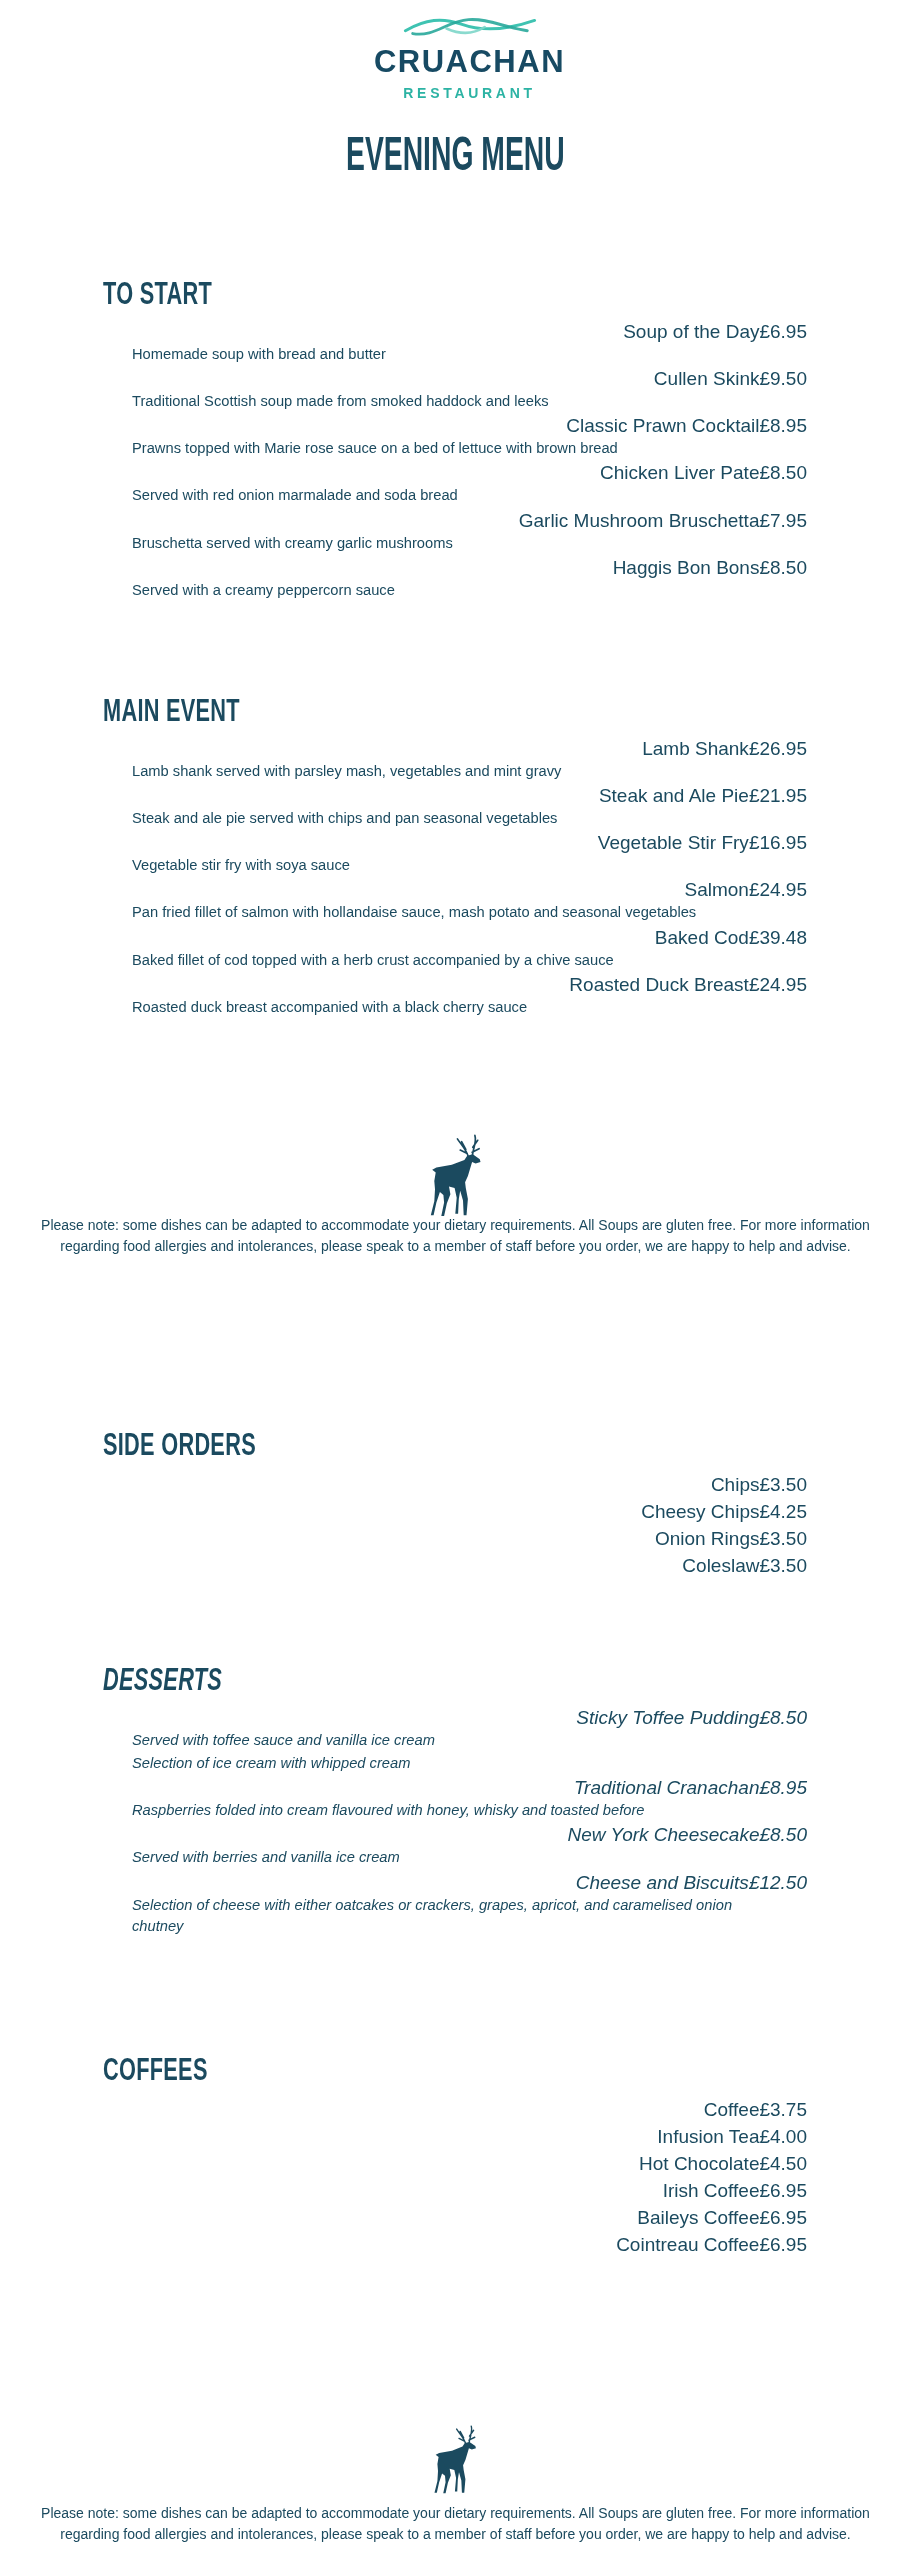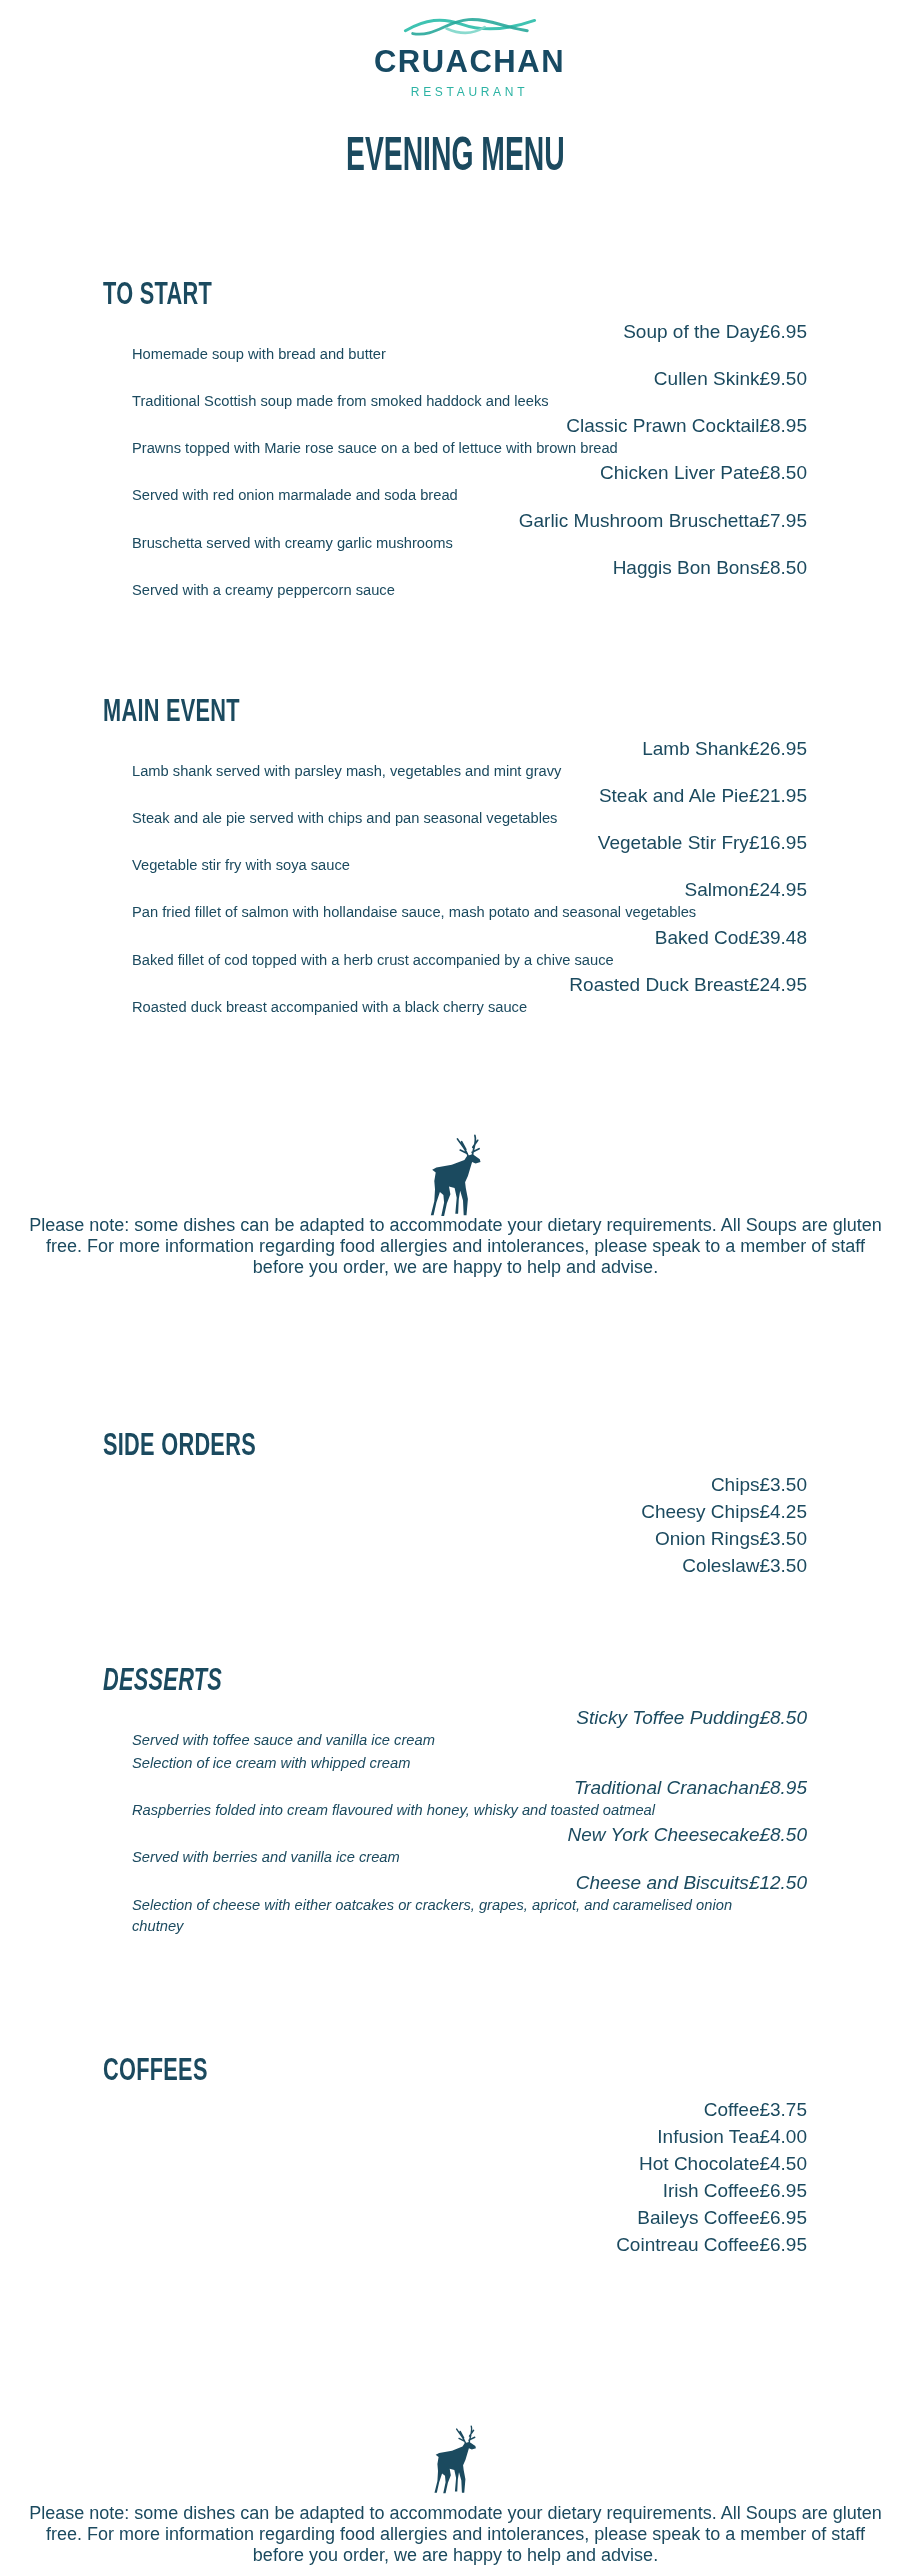--- a/index.html
+++ b/index.html
@@ -9,21 +9,21 @@
     height:2576px;
     background:#ffffff;
     font-family:"Liberation Sans",sans-serif;
     color:#1b4a5f;
     overflow:hidden;
   }
   
   .logo{position:absolute;top:13.2px;left:0;right:0;text-align:center;margin-left:28px;}
   .waves{height:28px;}
   .brand{font-size:31px;font-weight:700;letter-spacing:1.5px;color:#174a63;margin-top:2.9px;}
-  .brand-sub{font-size:12px;font-weight:400;letter-spacing:3.7px;color:#2cb3a4;margin-top:5.1px;}
+  .brand-sub{font-size:14px;font-weight:700;letter-spacing:3.7px;color:#2cb3a4;margin-top:5.1px;}
   
   .title{position:absolute;top:132px;left:0;width:100%;margin:0;text-align:center;
          font-size:48px;font-weight:700;color:#1b4a5f;line-height:44px;white-space:nowrap;}
   .title .cond{display:inline-block;transform:scaleX(.59);transform-origin:center;}
   
   .menu-section{position:absolute;left:103px;width:704px;}
   #sec-0{top:276px;}
   #sec-1{top:693px;}
   #sec-2{top:1427px;}
   #sec-3{top:1662px;font-style:italic;}
@@ -35,21 +35,21 @@
              padding-left:14.7px;height:24px;line-height:24px;}
   .plain .row .line{height:27px;line-height:27px;}
   .nm{font-size:19px;color:#1b4a5f;white-space:nowrap;}
   .pr{font-size:19px;color:#1b4a5f;white-space:nowrap;}
   .desc{font-size:14.7px;line-height:21px;color:#1b4a5f;padding-left:29px;max-width:601px;margin-bottom:2.2px;}
   
   .stag{position:absolute;left:0;right:0;text-align:center;}
   .stag-1{top:1134px;}
   .stag-2{top:2425px;}
   .note{position:absolute;left:19px;width:873px;margin:0;text-align:center;
-        font-size:18px;line-height:21px;color:#1b4a5f;}
+        font-size:14px;line-height:21px;color:#1b4a5f;}
   .note-1{top:1215px;}
   .note-2{top:2503px;}
 </style>
 </head>
 <body>
 
 <svg width="0" height="0" style="position:absolute" aria-hidden="true">
   <defs>
     <g id="stag-shape">
       <path d="M58,34 C55,22 47,15 42,7 M54,22 L48,11 M56,28 L46,23 M63,34 C64,20 70,12 67,2 M64,19 L71,9 M63,26 L73,21" fill="none" stroke="#1b4a5f" stroke-width="2.4" stroke-linecap="round"></path>
@@ -205,21 +205,21 @@
         <div class="desc">Served with toffee sauce and vanilla ice cream</div>
       </div>
       <div class="row">
         <div class="desc">Selection of ice cream with whipped cream</div>
       </div>
       <div class="row">
         <div class="line">
           <span class="nm">Traditional Cranachan</span>
           <span class="pr">£8.95</span>
         </div>
-        <div class="desc">Raspberries folded into cream flavoured with honey, whisky and toasted oatmeal</div>
+        <div class="desc">Raspberries folded into cream flavoured with honey, whisky and toasted before</div>
       </div>
       <div class="row">
         <div class="line">
           <span class="nm">New York Cheesecake</span>
           <span class="pr">£8.50</span>
         </div>
         <div class="desc">Served with berries and vanilla ice cream</div>
       </div>
       <div class="row">
         <div class="line">

